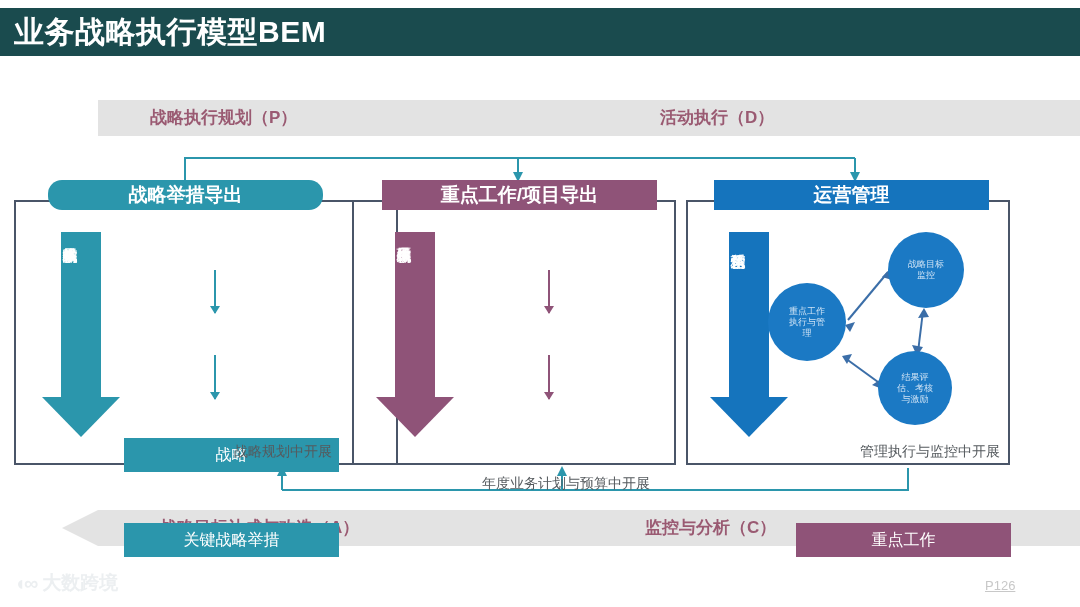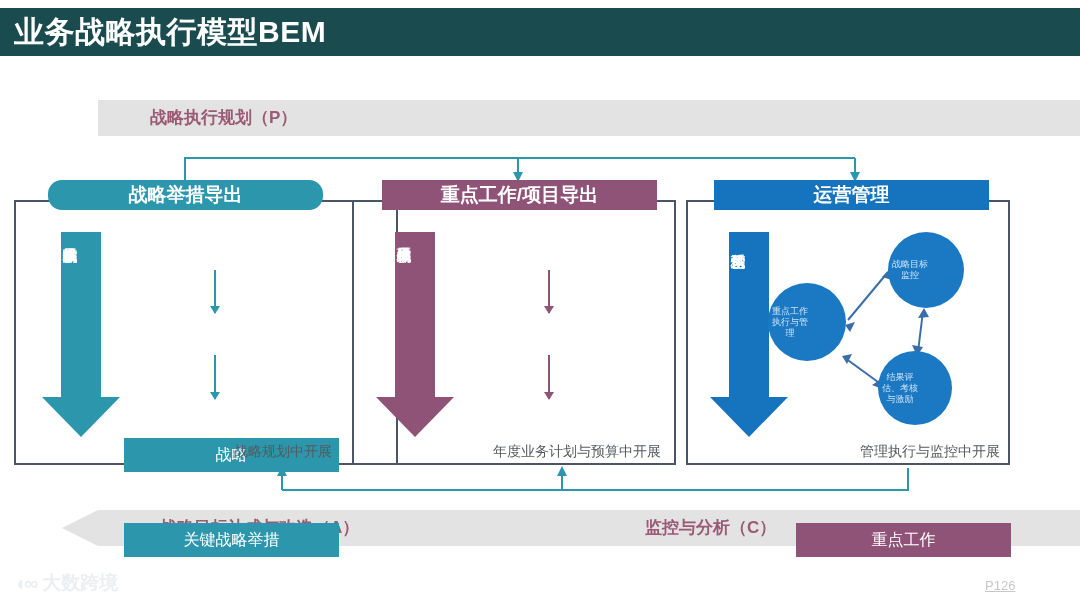--- a/index.html
+++ b/index.html
@@ -79,27 +79,27 @@
   .cn1::after{border-top:8px solid #2b96ac;}
   .cn2{background:#8f5378;left:548px;}
   .cn2::after{border-top:8px solid #8f5378;}
   .s1{top:270px;height:43px;}
   .s2{top:355px;height:44px;}
 
   
   .caption{position:absolute;top:443px;font-size:14px;color:#555a5e;
         text-align:right;}
   .cap1{left:108px;width:224px;}
-  .cap2{left:385px;width:276px;}
+  .cap2{left:374px;width:276px;margin-top:32px;}
   .cap3{left:700px;width:300px;}
 
   
   .circ{position:absolute;border-radius:50%;background:#1b79c4;
         color:#cfe3f5;font-size:9px;line-height:11px;text-align:center;
-        display:flex;align-items:center;justify-content:flex-start;}
+        display:flex;align-items:center;justify-content:center;}
   .circ span{display:block;width:44px;}
   .ci1{left:768px;top:283px;width:78px;height:78px;}   
   .ci2{left:888px;top:232px;width:76px;height:76px;}   
   .ci3{left:878px;top:351px;width:74px;height:74px;}   
 
   
   svg.lines{position:absolute;left:0;top:0;width:1080px;height:607px;
         pointer-events:none;}
 
   
@@ -115,20 +115,21 @@
 <body>
 
 <div id="slide">
 
   <div class="topbar">
     <div class="title">业务战略执行模型BEM</div>
   </div>
 
   <div class="band band-top"></div>
   <div class="phase p-p">战略执行规划（P）</div>
+  <div class="phase p-d">活动执行（D）</div>
 
   <div class="band band-bot"></div>
   <div class="band-arrow"></div>
   <div class="phase p-a">战略目标达成与改造（A）</div>
   <div class="phase p-c">监控与分析（C）</div>
 
   <svg class="lines" viewBox="0 0 1080 607">
     <g stroke="#2b96ac" stroke-width="2" fill="none">
       <path d="M185,196 L185,158 L855,158"></path>
       <path d="M518,158 L518,176"></path>

